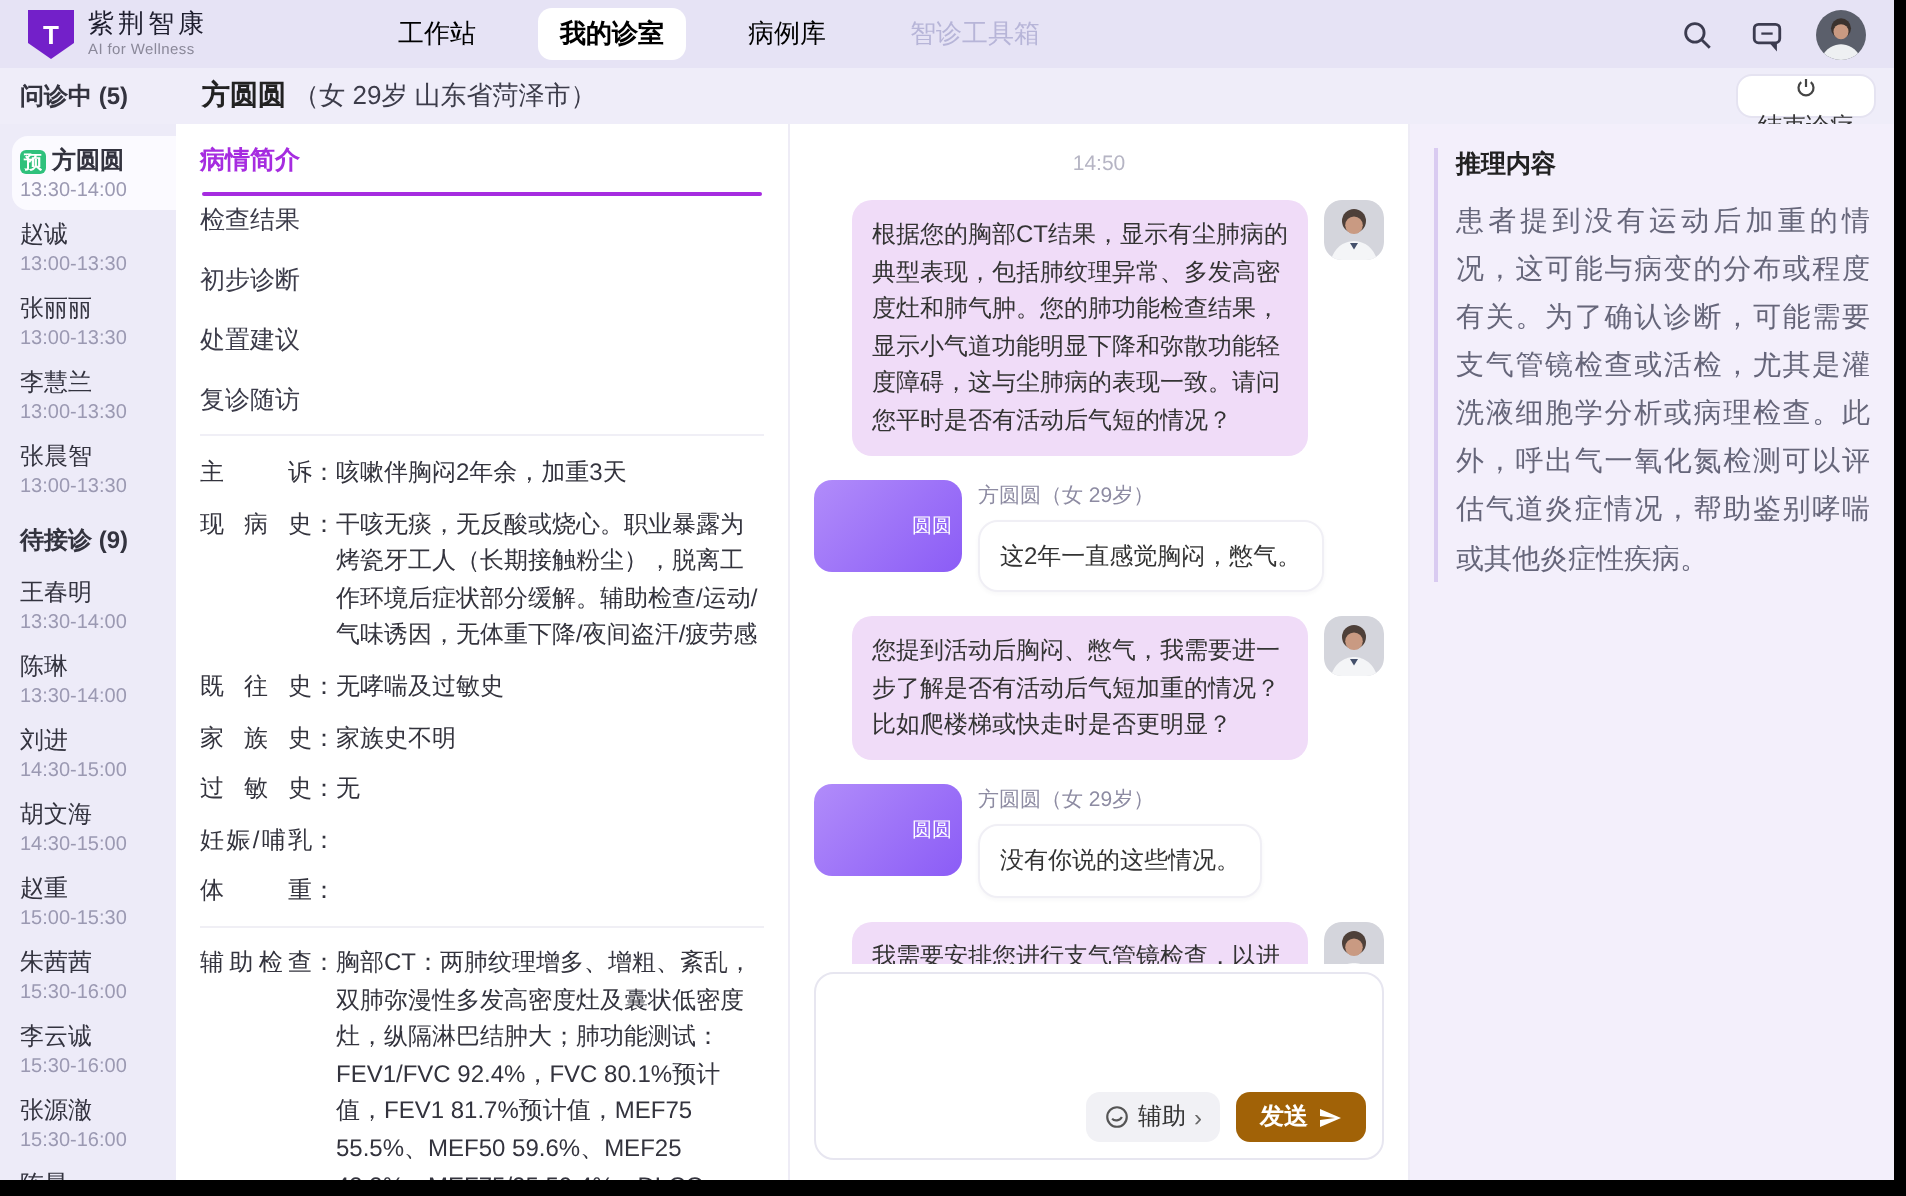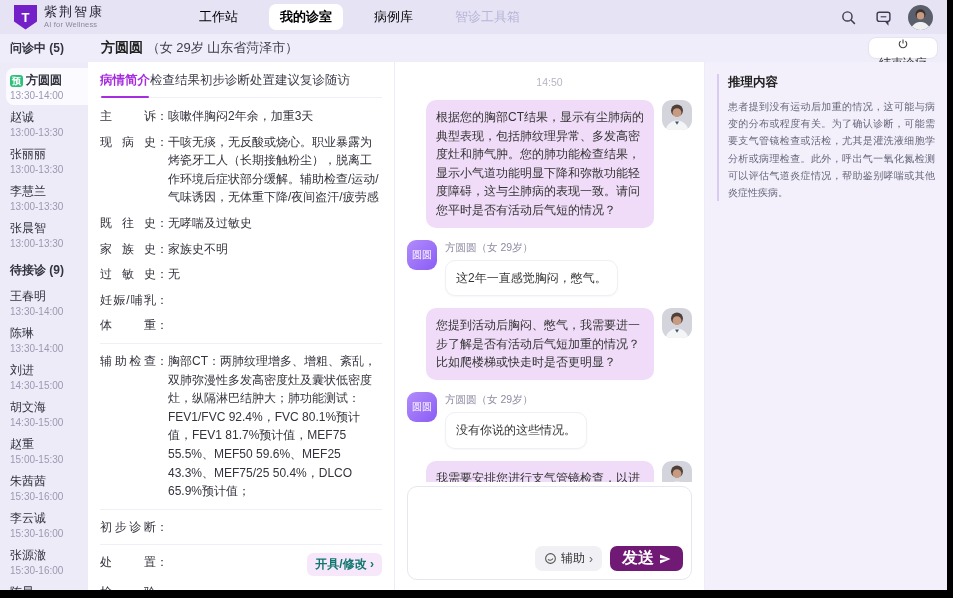--- a/index.html
+++ b/index.html
@@ -40,21 +40,21 @@
   .p-item.sel{background:#fbfaff;}
   .p-name{font-size:12px;color:#33333f;display:flex;align-items:center;gap:3px;white-space:nowrap;}
   .p-item.sel .p-name{font-weight:bold;}
   .p-badge{background:#2fc17c;color:#fff;font-size:9px;line-height:12px;padding:0 2px;border-radius:3px;flex:0 0 auto;}
   .p-time{font-size:10px;color:#9b99b2;margin-top:1px;}
   .side-sec{font-size:12px;font-weight:bold;color:#33333f;margin:9px 0 5px;}
 
   
   .record{flex:0 0 307px;background:#fff;border-right:1px solid #eeecf6;padding:10px 12px 0;box-sizing:border-box;
           display:flex;flex-direction:column;overflow:hidden;}
-  .tabs{display:flex;font-size:12.5px;color:#3c3c4a;border-bottom:1px solid #f0eff6;padding-bottom:8px;}
+  .tabs{display:flex;gap:13px;font-size:12.5px;color:#3c3c4a;border-bottom:1px solid #f0eff6;padding-bottom:8px;flex-direction:column;}
   .tab{cursor:pointer;position:relative;white-space:nowrap;}
   .tab.active{color:#a62ce0;font-weight:bold;}
   .tab.active::after{content:"";position:absolute;left:1px;right:1px;bottom:-9px;height:2px;background:#a62ce0;border-radius:2px;}
   .fields{flex:1;overflow:hidden;padding-top:9px;font-size:12px;color:#33333d;}
   .frow{display:flex;margin-bottom:7px;line-height:1.55;align-items:flex-start;}
   .flwrap{flex:0 0 66px;display:flex;}
   .flabel{display:inline-block;width:56px;text-align:justify;text-align-last:justify;}
   .fval{flex:1;min-width:0;}
   .fspacer{flex:1;}
   .faction{background:#f6e7fb;color:#0f766e;border:none;border-radius:6px;font-size:12px;font-weight:bold;
@@ -66,38 +66,38 @@
         box-sizing:border-box;min-width:0;}
   .msgs{flex:1;overflow:hidden;padding:6px 12px 0;}
   .chat-time{text-align:center;font-size:10.5px;color:#b6b5c4;margin:8px 0 12px;}
   .m{display:flex;margin-bottom:12px;gap:8px;}
   .m.doc{justify-content:flex-end;align-items:flex-start;}
   .bubble{font-size:12px;line-height:1.55;padding:8px 10px;border-radius:10px;color:#333;box-sizing:border-box;}
   .bubble.doc{background:#f0dcf8;max-width:228px;}
   .pbody{max-width:232px;}
   .pname{font-size:10.5px;color:#8d8ba2;margin:1px 0 5px;}
   .bubble.pat{background:#fff;border:1px solid #f0eff5;box-shadow:0 1px 2px rgba(40,40,80,.04);display:inline-block;}
-  .pav{width:30px;height:30px;flex:0 0 30px;border-radius:9px;background:linear-gradient(135deg,#b18cfa,#8b5cf6);
-       color:#fff;font-size:10px;display:flex;align-items:center;justify-content:center;}
+  .pav{width:30px;height:46px;flex:0 0 30px;border-radius:9px;background:linear-gradient(135deg,#b18cfa,#8b5cf6);
+       color:#fff;font-size:10px;display:flex;align-items:center;justify-content:center;padding-left:44px;}
   .dav{width:30px;height:30px;flex:0 0 30px;border-radius:9px;overflow:hidden;display:block;}
   .composer{flex:0 0 94px;margin:4px 12px 10px;border:1px solid #e7e6f0;border-radius:10px;display:flex;
             flex-direction:column;padding:8px;box-sizing:border-box;background:#fff;}
   .cin{flex:1;border:none;resize:none;outline:none;font-family:inherit;font-size:12px;color:#333;background:transparent;}
   .c-actions{display:flex;justify-content:flex-end;align-items:center;gap:8px;}
   .assist-btn{background:#f1f1f5;border:none;border-radius:7px;height:25px;padding:0 9px;font-size:12px;color:#333;
               display:flex;align-items:center;gap:4px;cursor:pointer;font-family:inherit;}
   .assist-btn .chev{color:#666;font-size:12px;}
-  .send-btn{background:#701a75;border:none;border-radius:7px;height:25px;padding:0 12px;font-size:16px;color:#fff;
+  .send-btn{background:#a16207;border:none;border-radius:7px;height:25px;padding:0 12px;font-size:12px;color:#fff;
             font-weight:bold;display:flex;align-items:center;gap:5px;cursor:pointer;font-family:inherit;}
 
   
   .reason{flex:1;background:#f3effb;padding:12px 12px;box-sizing:border-box;overflow:hidden;}
   .reason-inner{border-left:2px solid #d9cbf1;padding-left:9px;}
   .reason-title{font-size:12.5px;font-weight:bold;color:#222;margin-bottom:7px;}
-  .reason-text{font-size:10px;color:#66667a;line-height:1.72;text-align:justify;}
+  .reason-text{font-size:14px;color:#66667a;line-height:1.72;text-align:justify;}
 </style>
 </head>
 <body>
 
 <div class="stage">
 <div class="app">
 
   <header class="navbar">
     <div class="brand">
       <div class="logo">

